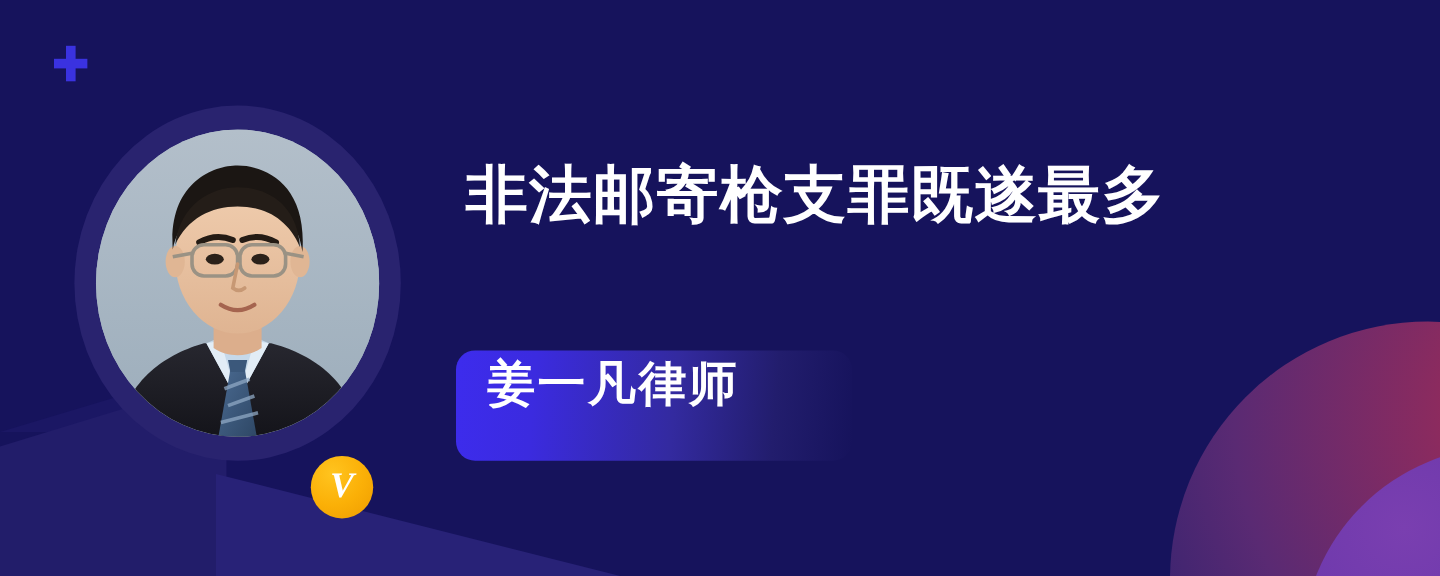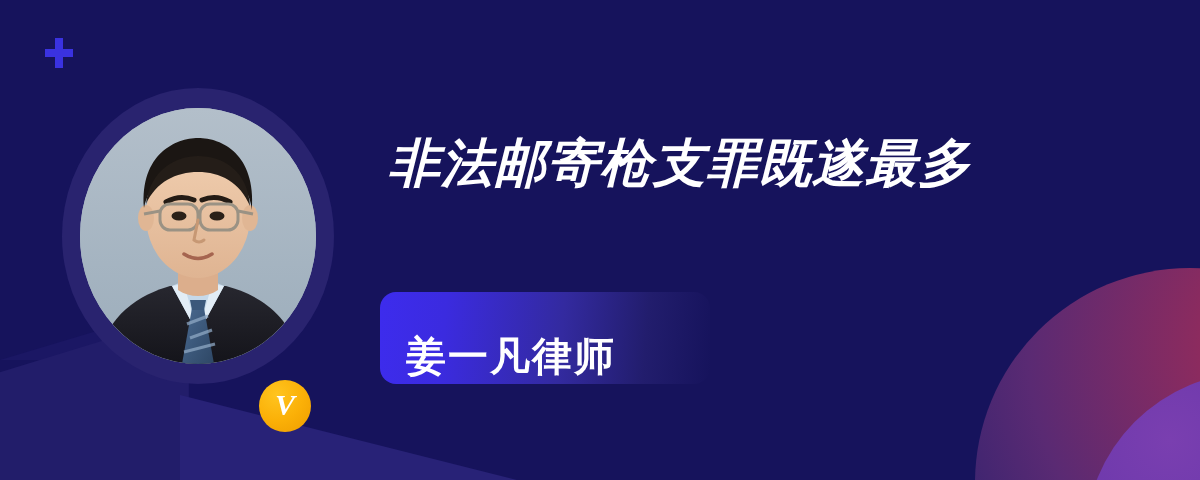--- a/index.html
+++ b/index.html
@@ -128,42 +128,41 @@
     transform: translateY(-1px);
     font-family: "Liberation Serif", serif;
   }
 
   
   .content {
     position: absolute;
     left: 388px;
     top: 124px;
     width: 740px;
-    font-style: italic;
   }
   .title-line {
     color: #ffffff;
     font-size: 52px;
     font-weight: bold;
     line-height: 78px;
     letter-spacing: 1px;
     white-space: nowrap;
     font-family: "Liberation Sans", "DejaVu Sans", sans-serif;
   }
 
   .name-badge {
     position: absolute;
     left: 380px;
     top: 292px;
     width: 330px;
     height: 92px;
     border-radius: 16px;
     background: linear-gradient(95deg, #3d2ced 0%, #3b2bdf 20%, #332a9f 55%, #221d6d 80%, rgba(22,19,92,0) 100%);
     display: flex;
-    align-items: flex-end;
+    align-items: flex-start;
   }
   .name-badge .name-text {
     color: #ffffff;
     font-size: 40px;
     font-weight: bold;
     letter-spacing: 2px;
     padding-left: 26px;
     white-space: nowrap;
     font-family: "Liberation Sans", "DejaVu Sans", sans-serif;
   }

